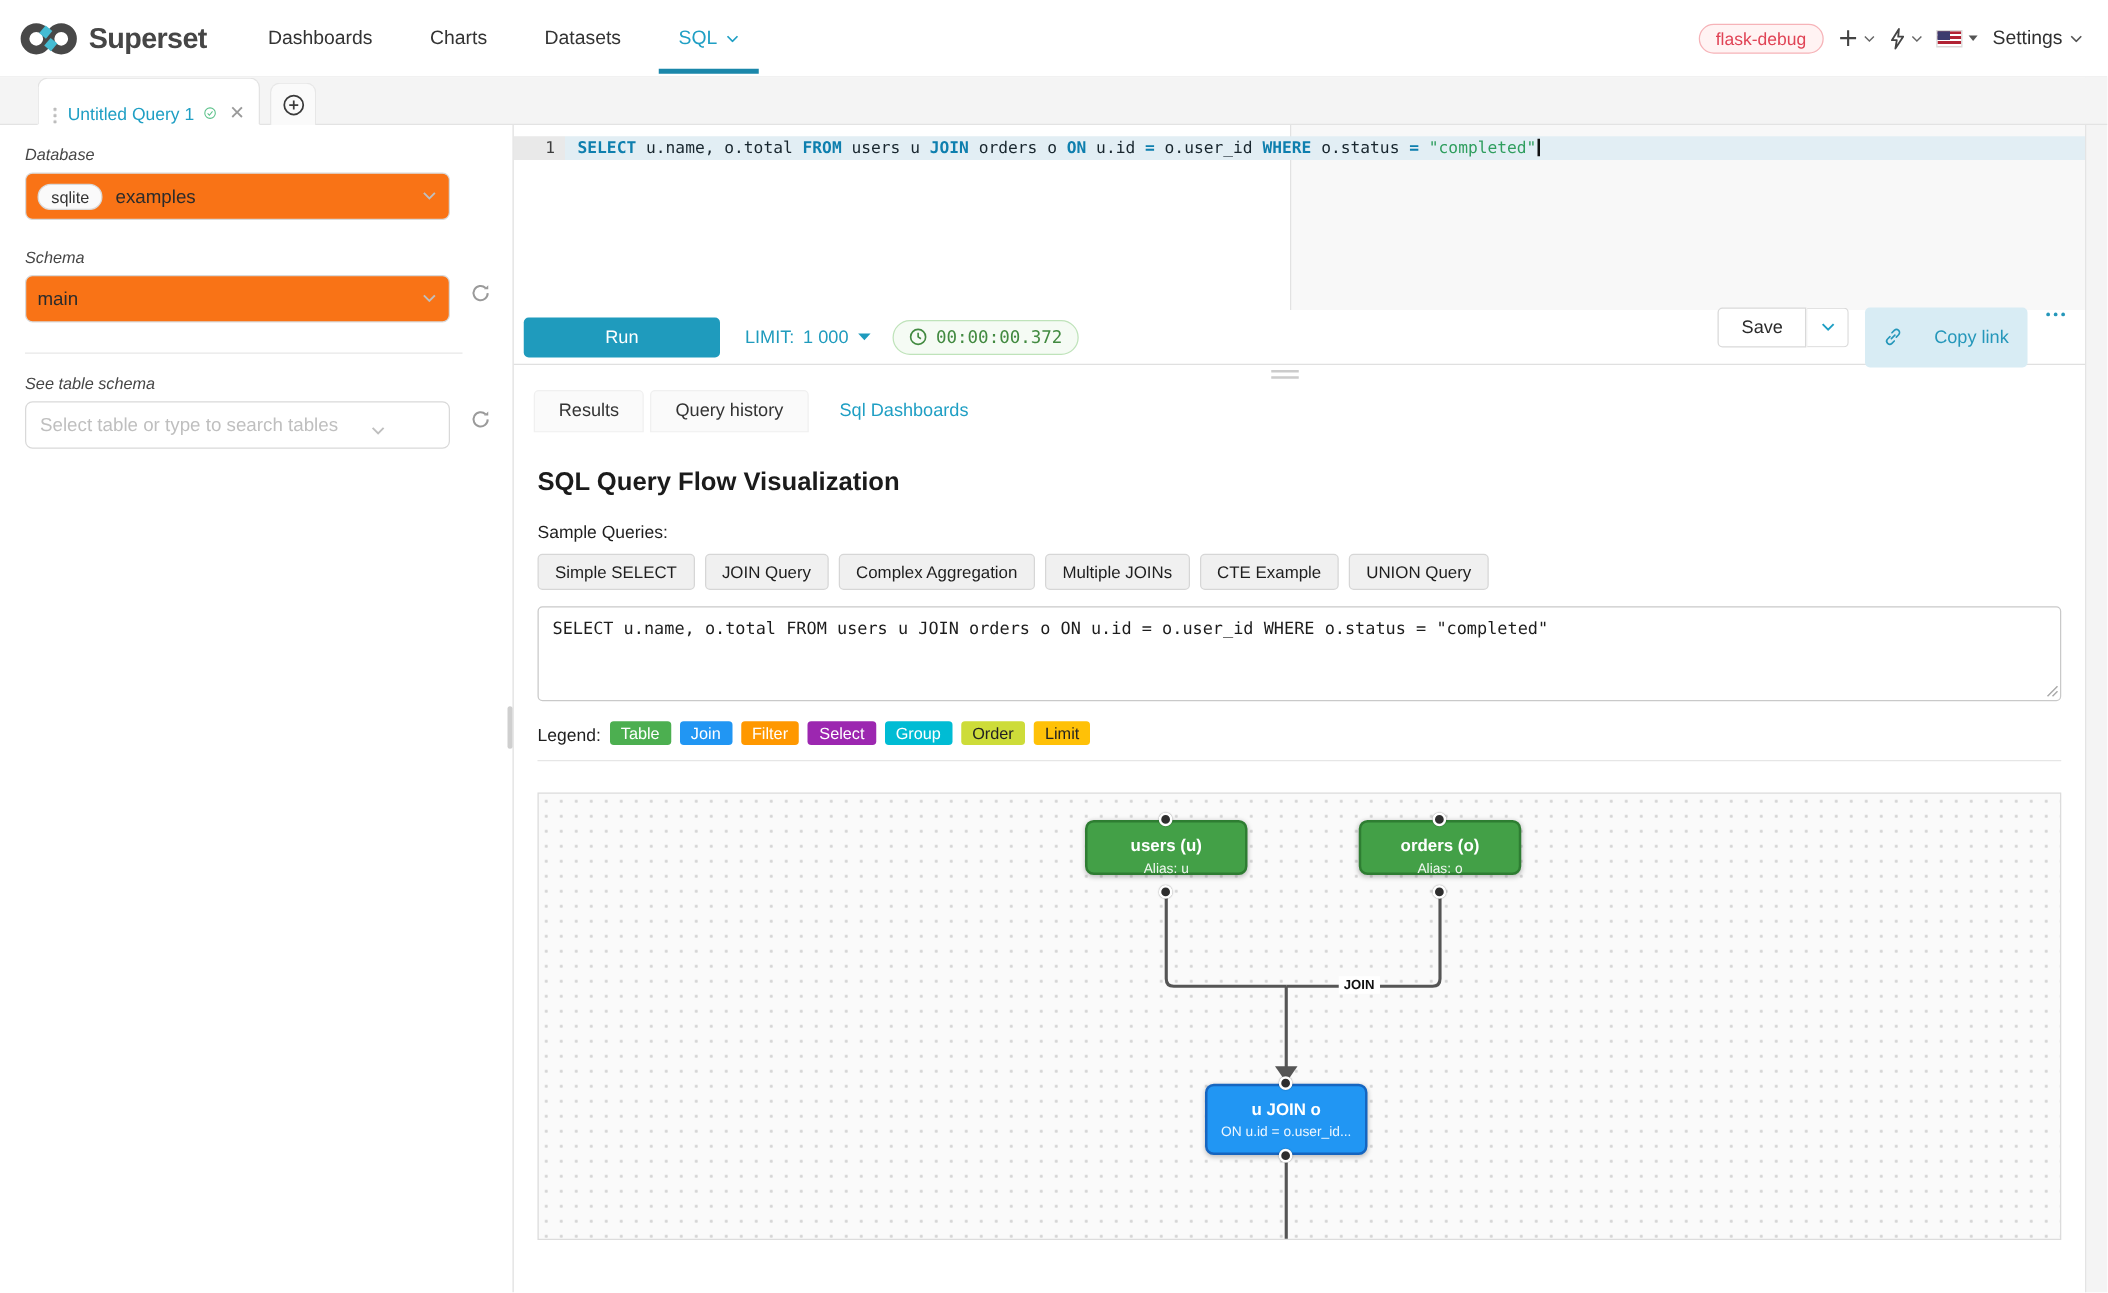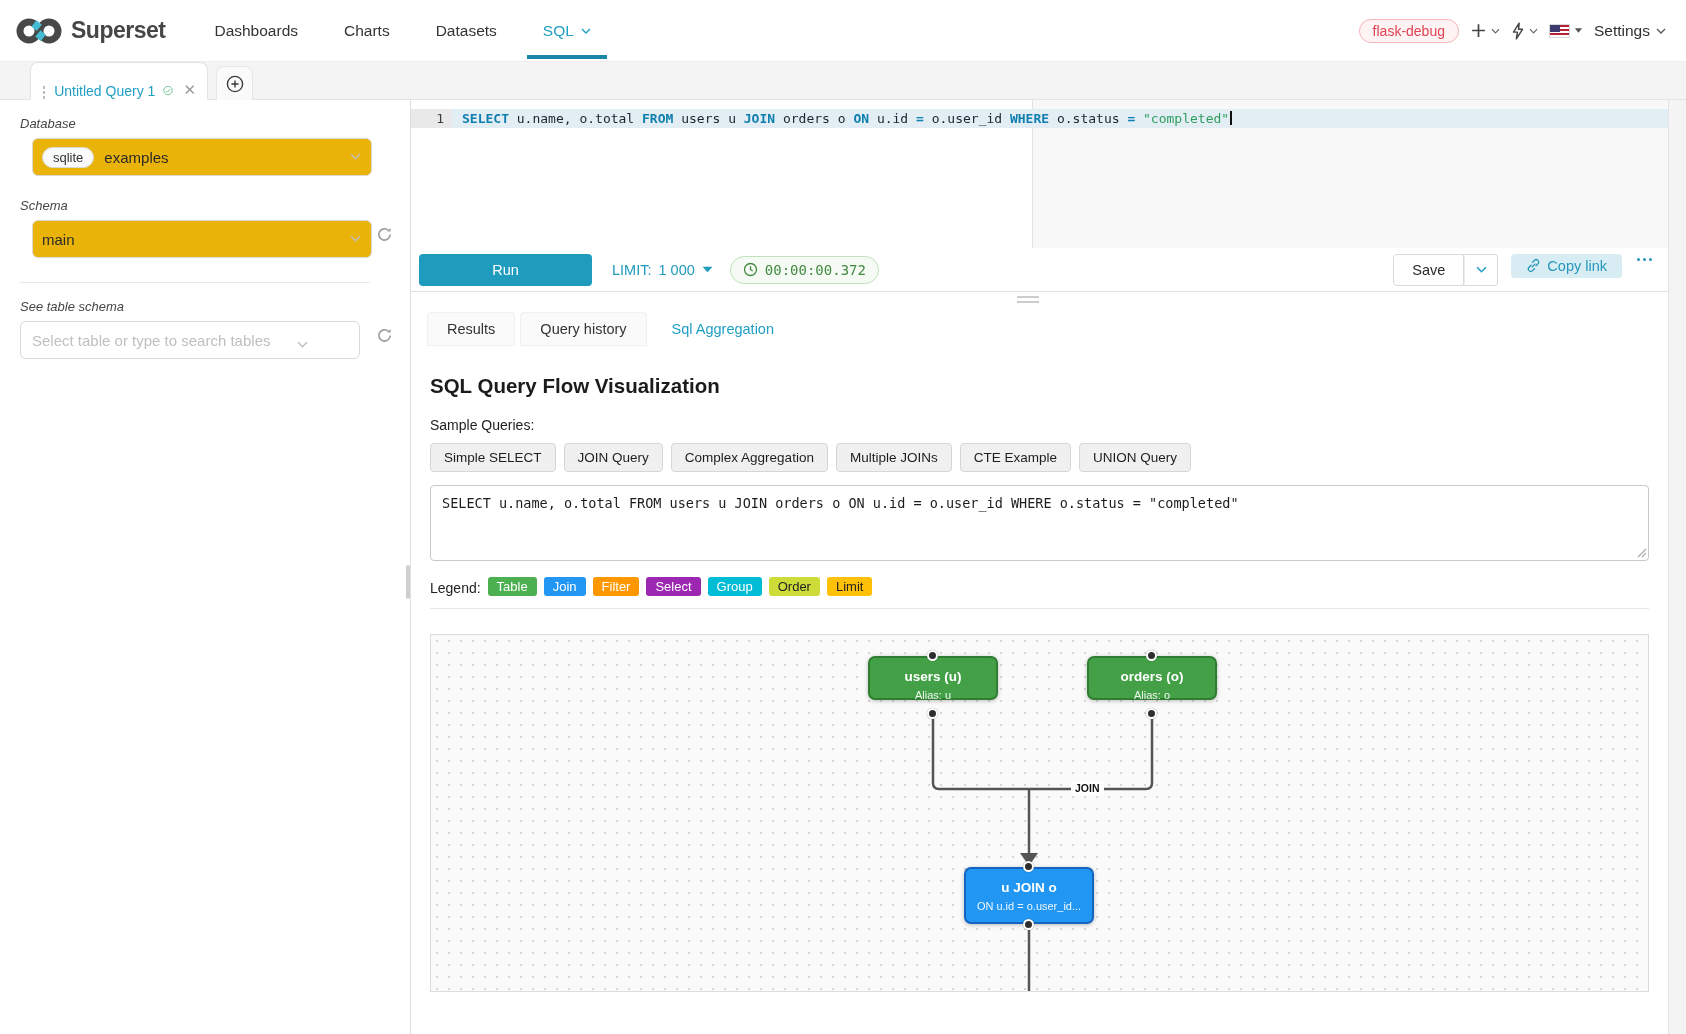--- a/index.html
+++ b/index.html
@@ -37,21 +37,21 @@
   .tab-close { color:#9a9a9a; font-size:15px; margin-left:2px; cursor:pointer; }
   .new-tab-btn { position:absolute; left:216px; top:4px; width:37px; height:34px; background:#fafafa;
     border:1px solid #e7e7e7; border-bottom:none; border-radius:8px 8px 0 0;
     display:flex; align-items:center; justify-content:center; cursor:pointer; }
 
   
   .sidebar { position:absolute; top:100px; left:0; width:410px; bottom:0; background:#fff; padding:16px 20px; }
   .field-label { font-size:13px; color:#464646; margin-bottom:7px;font-style:italic; }
   .sidebar-row { position:relative; margin-bottom:22px; }
   .select { position:relative; width:340px; height:38px; border:1px solid #d9d9d9; border-radius:6px;
-    display:flex; align-items:center; padding:0 28px 0 9px; background:#eab308; cursor:pointer;margin-left:12px; }
+    display:flex; align-items:center; padding:0 28px 0 9px; background:#f97316; cursor:pointer; }
   .db-pill { border:1px solid #d9d9d9; background:#fafafa; border-radius:12px; font-size:13px; padding:2px 10px; color:#333; margin-right:10px; }
   .select-value { font-size:15px; color:#2b2b2b; }
   .select-caret { position:absolute; right:10px; top:14px; }
   .refresh-btn { position:absolute; left:356px; top:28px; cursor:pointer; }
   .table-search { width:340px; height:38px; border:1px solid #d9d9d9; border-radius:6px; padding:0 28px 0 11px;
     font-size:15px; font-family:"Liberation Sans",sans-serif; outline:none; }
   .table-search::placeholder { color:#bfbfbf; }
   .sidebar-divider { border:none; border-top:1px solid #e8e8e8; margin:24px 0 16px; width:350px; }
 
   .splitter { position:absolute; left:410px; top:100px; bottom:0; width:1px; background:#e0e0e0; z-index:7; }
@@ -69,34 +69,34 @@
     font-family:"DejaVu Sans Mono",monospace; font-size:13px; color:#3d3d3d; z-index:3; }
   .code-line { position:absolute; left:51px; top:11px; font-family:"DejaVu Sans Mono",monospace;
     font-size:13px; line-height:16px; white-space:pre; z-index:3; }
   .tk-kw { color:#0e7fae; font-weight:bold; }
   .tk-plain { color:#18262e; }
   .tk-str { color:#2f9e5e; }
   .cursor { display:inline-block; width:2px; height:14px; background:#111; vertical-align:text-top; margin-left:1px; }
 
   .toolbar { position:absolute; top:148px; left:0; right:0; height:44px; display:flex; align-items:center;
     padding:0 14px 0 8px; border-bottom:1px solid #e0e0e0; background:#fff; }
-  .run-btn { width:173px; height:32px; background:#1f9bbd; border:none; border-radius:4px; color:#fff;
+  .run-btn { width:157px; height:32px; background:#1f9bbd; border:none; border-radius:4px; color:#fff;
     font-size:14.5px; font-family:"Liberation Sans",sans-serif; cursor:pointer; }
   .limit-group { margin-left:20px; display:flex; align-items:center; gap:7px; color:#1f9bbd; font-size:14.5px; cursor:pointer; }
   .timer { margin-left:17px; height:28px; border:1px solid #bfe3ba; background:#f5fbf4; border-radius:15px;
     display:flex; align-items:center; gap:7px; padding:0 12px; color:#428a40;
     font-family:"DejaVu Sans Mono",monospace; font-size:14px; }
   .toolbar-right { margin-left:auto; display:flex; align-items:flex-start; gap:13px; }
   .save-split { display:flex; }
   .save-btn { height:32px; padding:0 18px; background:#fff; border:1px solid #d9d9d9; border-radius:4px 0 0 4px;
     font-size:14.5px; color:#2a2a2a; font-family:"Liberation Sans",sans-serif; cursor:pointer; }
   .save-caret-btn { height:32px; width:34px; background:#fff; border:1px solid #d9d9d9; border-left:1px solid #ececec;
     border-radius:0 4px 4px 0; display:flex; align-items:center; justify-content:center; cursor:pointer; }
-  .copy-link-btn { height:24px; padding:0 15px; background:#d8ecf4; border:none; border-radius:4px; color:#2597ba;
-    font-size:14.5px; display:flex; gap:6px; align-items:center; font-family:"Liberation Sans",sans-serif; cursor:pointer; }
+  .copy-link-btn { height:48px; padding:0 15px; background:#d8ecf4; border:none; border-radius:4px; color:#2597ba;
+    font-size:14.5px; display:flex; gap:25px; align-items:center; font-family:"Liberation Sans",sans-serif; cursor:pointer; }
   .ellipsis-btn { display:flex; gap:3px; padding:4px 2px; cursor:pointer; }
   .ellipsis-btn i { width:3px; height:3px; border-radius:50%; background:#2597ba; display:block; }
 
   .pane-handle { position:absolute; top:196px; left:606px; width:22px; z-index:4; cursor:row-resize; }
   .pane-handle i { display:block; height:2px; background:#ccc; margin-bottom:3px; }
 
   .result-tabs { position:absolute; top:212px; left:16px; display:flex; gap:5px; }
   .rtab { height:34px; padding:0 19px; display:flex; align-items:center; font-size:14.5px; color:#333;
     background:#fafafa; border:1px solid #f0f0f0; border-radius:4px 4px 0 0; cursor:pointer; white-space:nowrap; }
   .rtab.active { background:#fff; color:#1f9fc4; border-color:#fff; }
@@ -313,21 +313,21 @@
   </div>
 
   <div class="pane-handle">
       <i></i>
       <i></i>
     </div>
 
   <div class="result-tabs">
     <div class="rtab">Results</div>
     <div class="rtab">Query history</div>
-    <div class="rtab active">Sql Aggregation</div>
+    <div class="rtab active">Sql Dashboards</div>
   </div>
 
   <section class="viz">
     <h2 class="viz-title" style="margin:0;">SQL Query Flow Visualization</h2>
 
 
     <div class="samples-label">Sample Queries:</div>
     <div class="sample-btns">
       <button class="sample-btn">Simple SELECT</button>
       <button class="sample-btn">JOIN Query</button>

